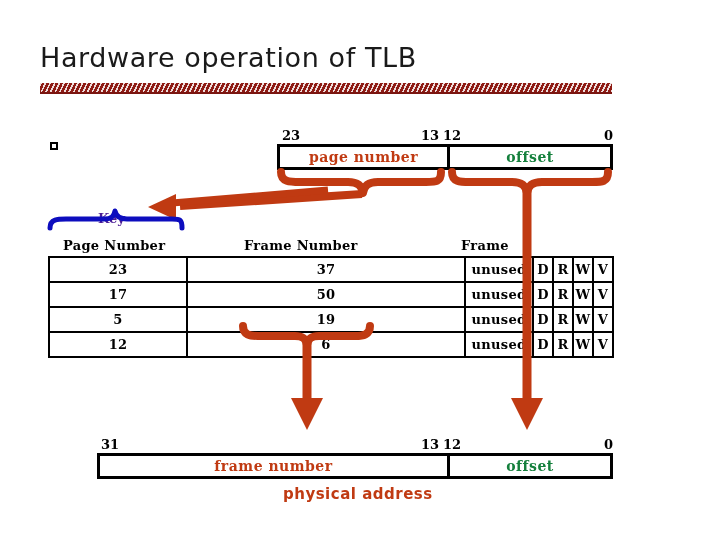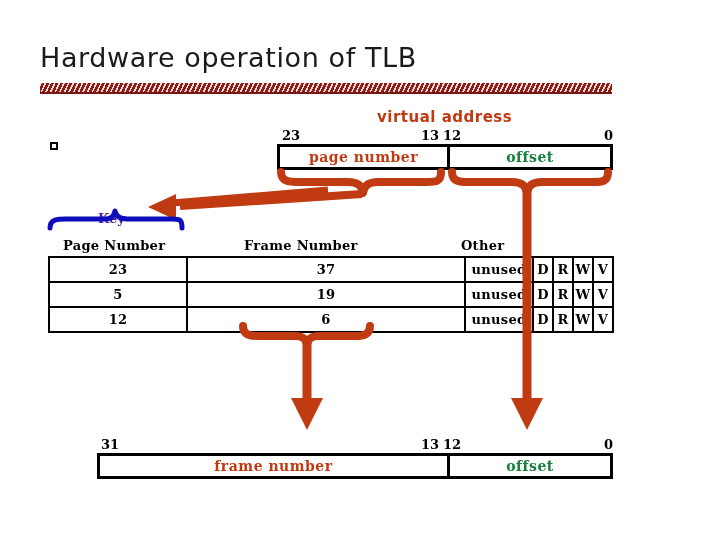--- a/index.html
+++ b/index.html
@@ -179,52 +179,60 @@
 </head>
 <body>
 
 <div class="slide">
 
   <div class="title">Hardware operation of TLB</div>
   <div class="title-rule"></div>
 
   <div class="bullet-square"></div>
 
-  <div class="va-label">virtual address</div>
 
   <div class="bitnum" style="left:282px; top:128px;">23</div>
   <div class="bitnum" style="left:421px; top:128px;">13</div>
   <div class="bitnum" style="left:443px; top:128px;">12</div>
   <div class="bitnum" style="left:604px; top:128px;">0</div>
 
   <div class="addr-bar" style="left:277px; top:144px; width:336px; height:26px;">
     <div class="addr-cell cell-div clr-orange" style="width:170px;">page number</div>
     <div class="addr-cell clr-black" style="width:160px;">offset</div>
   </div>
 
   <div class="key-label">Key</div>
 
   <div class="th-row" style="left:63px;  top:238px;">Page Number</div>
   <div class="th-row" style="left:244px; top:238px;">Frame Number</div>
-  <div class="th-row" style="left:461px; top:238px;">Other</div>
+  <div class="th-row" style="left:461px; top:238px;">Frame</div>
 
   <table class="tbl">
     <colgroup>
       <col class="col-page">
         <col class="col-frame">
         <col class="col-unused">
       <col class="col-flag">
         <col class="col-flag">
         <col class="col-flag">
         <col class="col-flag">
     </colgroup>
     <tbody>
       <tr>
         <td>23</td>
         <td>37</td>
+        <td>unused</td>
+        <td>D</td>
+        <td>R</td>
+        <td>W</td>
+        <td>V</td>
+      </tr>
+      <tr>
+        <td>17</td>
+        <td>50</td>
         <td>unused</td>
         <td>D</td>
         <td>R</td>
         <td>W</td>
         <td>V</td>
       </tr>
       <tr>
         <td>5</td>
         <td>19</td>
         <td>unused</td>
@@ -248,20 +256,21 @@
   <div class="bitnum" style="left:101px; top:437px;text-align:center;">31</div>
   <div class="bitnum" style="left:421px; top:437px;">13</div>
   <div class="bitnum" style="left:443px; top:437px;">12</div>
   <div class="bitnum" style="left:604px; top:437px;">0</div>
 
   <div class="addr-bar" style="left:97px; top:453px; width:516px; height:26px;">
     <div class="addr-cell cell-div clr-orange" style="width:350px;">frame number</div>
     <div class="addr-cell clr-black" style="width:160px;">offset</div>
   </div>
 
+  <div class="pa-label">physical address</div>
 
   <svg class="overlay" viewBox="0 0 720 540">
 
     <g>
       <path d="M281,172 C281,182 290,182 300,182 L348,182 C358,182 362,186 363,193
                C364,186 368,182 378,182 L426,182 C436,182 441,182 441,172" fill="none" stroke="#c03a12" stroke-width="8" stroke-linecap="round" stroke-linejoin="round"></path>
     </g>
 
     <g>
       <path d="M362,194 L180,206" fill="none" stroke="#c03a12" stroke-width="8" stroke-linecap="butt"></path>

